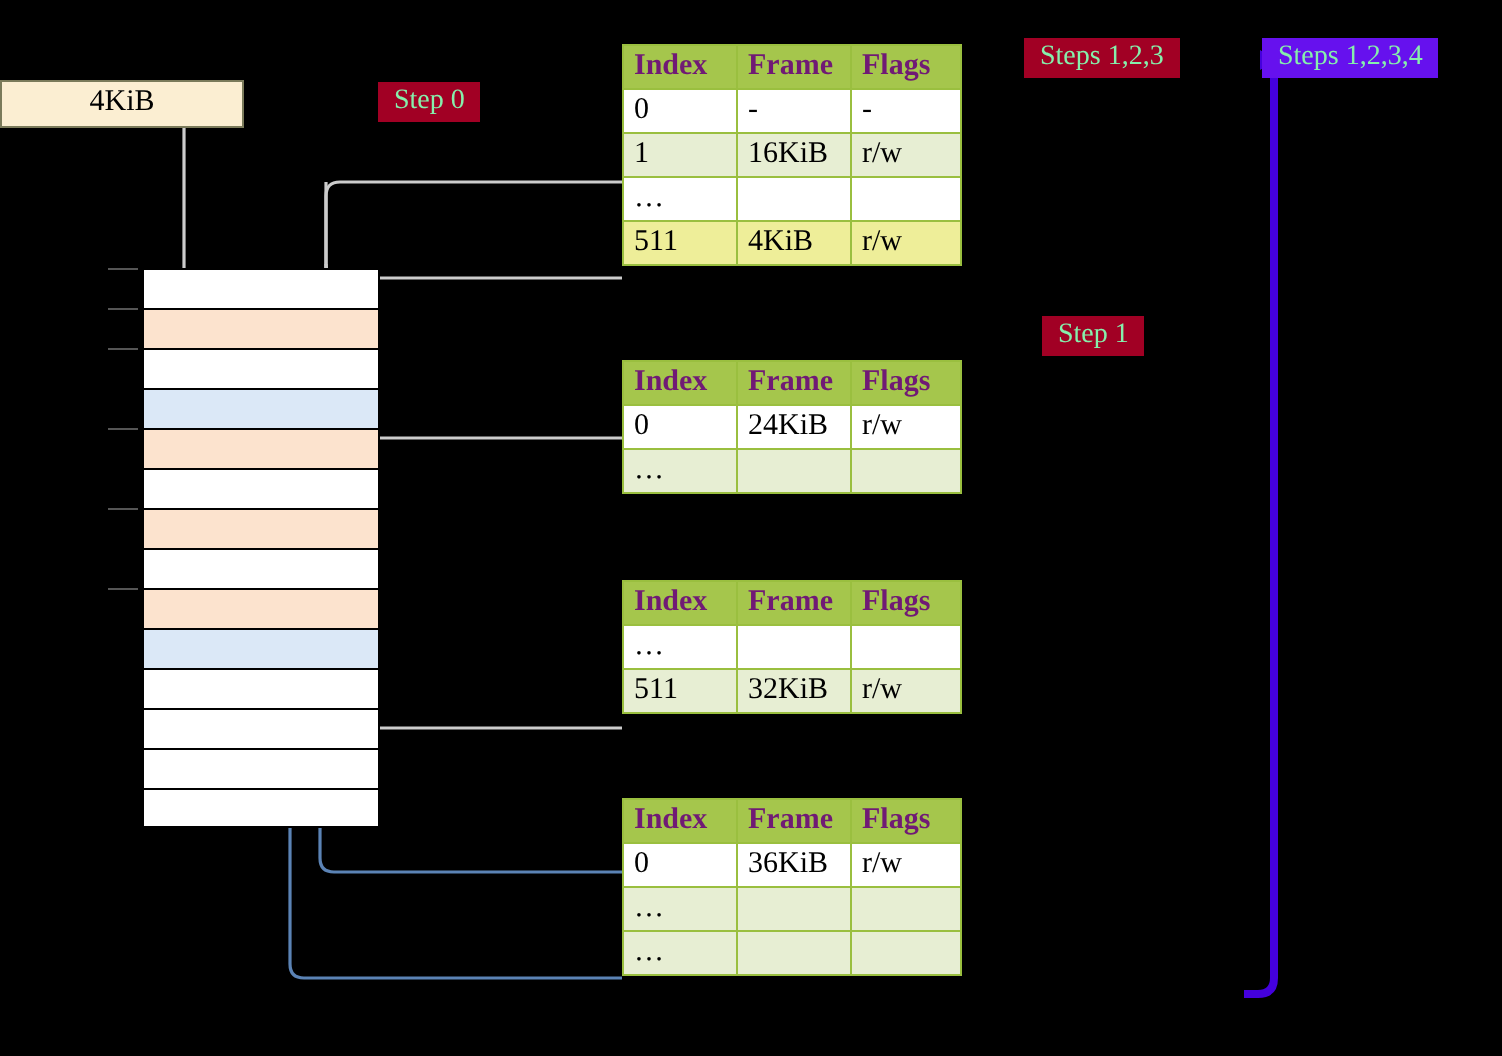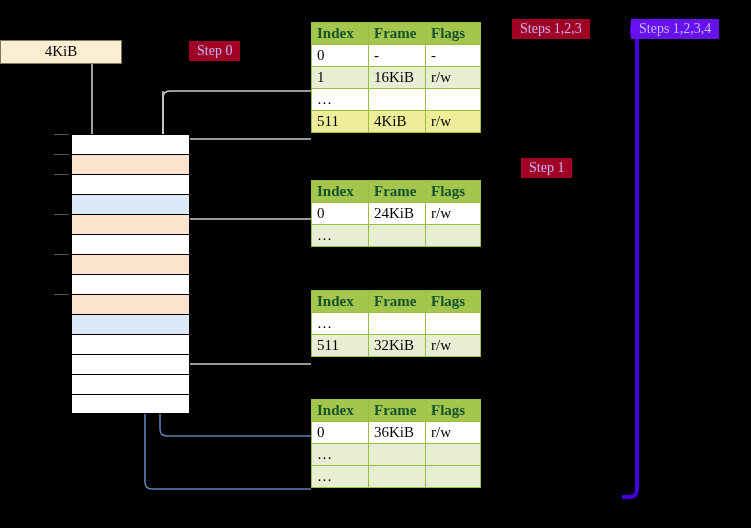--- a/index.html
+++ b/index.html
@@ -9,30 +9,30 @@
   svg.layer{pointer-events:none;}
 
   
   .ptable{position:absolute;border-collapse:collapse;
           border:1px solid #9a9a4a;background:#fff;
           font-size:15px;color:#000;}
   .ptable td,.ptable th{border:1px solid #9abf3f;padding:2px 5px;
           text-align:left;font-weight:normal;height:20px;
           box-sizing:border-box;white-space:nowrap;}
   .ptable th{background:#a3c council;}
-  .ptable thead th{background:#a5c64c;color:#14532d;font-weight:bold;
+  .ptable thead th{background:#a5c64c;color:#701a75;font-weight:bold;
           font-size:15px;}
   .ptable tr.alt td{background:#e7eed3;}
   .ptable tr.hl td{background:#eeee99;}
   .c-index{width:57px;}
   .c-frame{width:57px;margin-top:24px;}
   .c-flags{width:55px;font-family:Liberation Serif, serif;}
 
   
-  .badge{position:absolute;color:#c4b5fd;font-size:14px;
+  .badge{position:absolute;color:#86efac;font-size:14px;
          padding:2px 8px 3px 8px;white-space:nowrap;line-height:1.1;}
   .badge-red{background:#a10024;}
   .badge-blue{background:#6611ee;}
 
   
   .kbox{position:absolute;background:#fbeed2;border:1px solid #7a7a5a;
         color:#000;font-size:15px;text-align:center;line-height:20px;}
 
   
   #memcol{position:absolute;left:71px;top:134px;width:119px;height:282px;}

